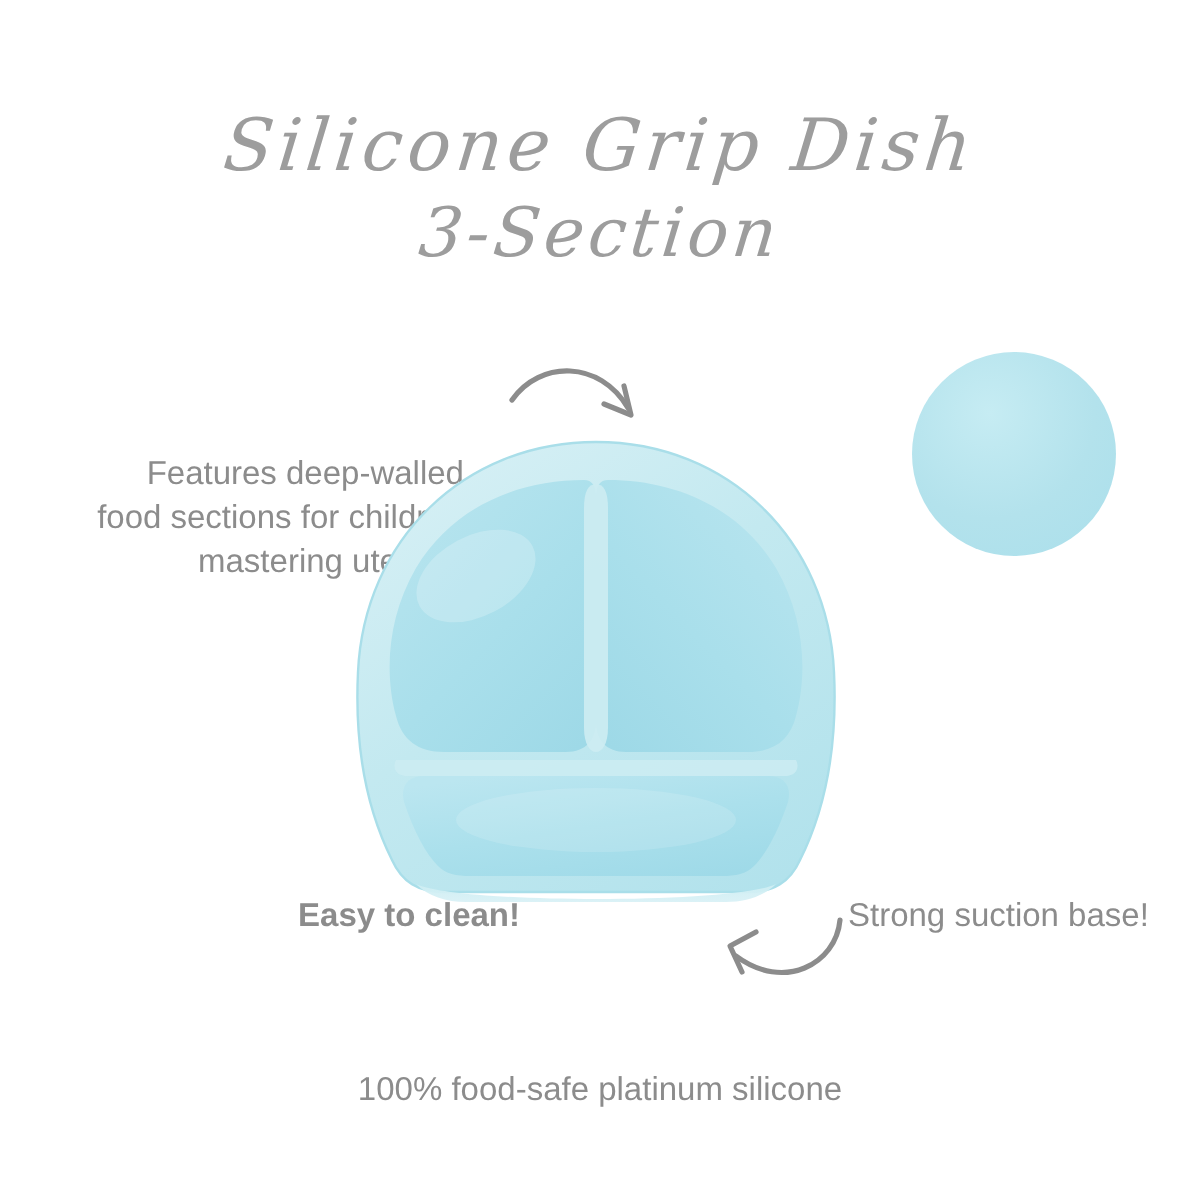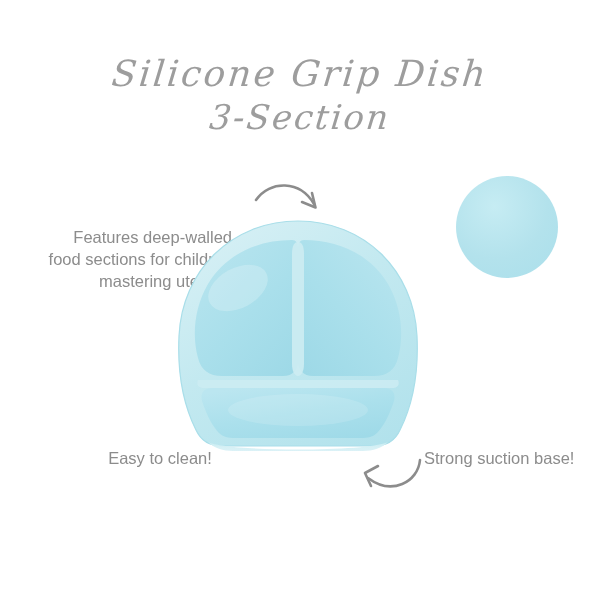--- a/index.html
+++ b/index.html
@@ -66,21 +66,22 @@
   #callout-stamp {
     left: 449px;
     top: 285px;
     width: 146px;
     text-align: left;
   }
   #callout-clean {
     left: 60px;
     top: 447px;
     width: 200px;
-    text-align: center;
+    text-align: right;
+    font-weight: bold;
   }
   #callout-suction {
     left: 424px;
     top: 447px;
     width: 190px;
     text-align: left;
   }
   #callout-material {
     left: 0px;
     top: 534px;
@@ -224,14 +225,15 @@
 
   <div class="callout" id="callout-clean">Easy to clean!</div>
 
   <div class="callout" id="callout-suction">Strong suction base!</div>
 
   <svg class="arrow-svg" id="arrow-bottom" width="82" height="58" viewBox="0 0 82 58">
     <path d="M72 8 C 70 30, 44 44, 20 26" fill="none" stroke="#8c8c8c" stroke-width="2.6" stroke-linecap="round"></path>
     <path d="M30 14 L 17 21 L 23 34" fill="none" stroke="#8c8c8c" stroke-width="2.6" stroke-linecap="round" stroke-linejoin="round"></path>
   </svg>
 
+  <div class="callout" id="callout-material">100% food-safe platinum silicone</div>
 
 </div>
 
 </body></html>

